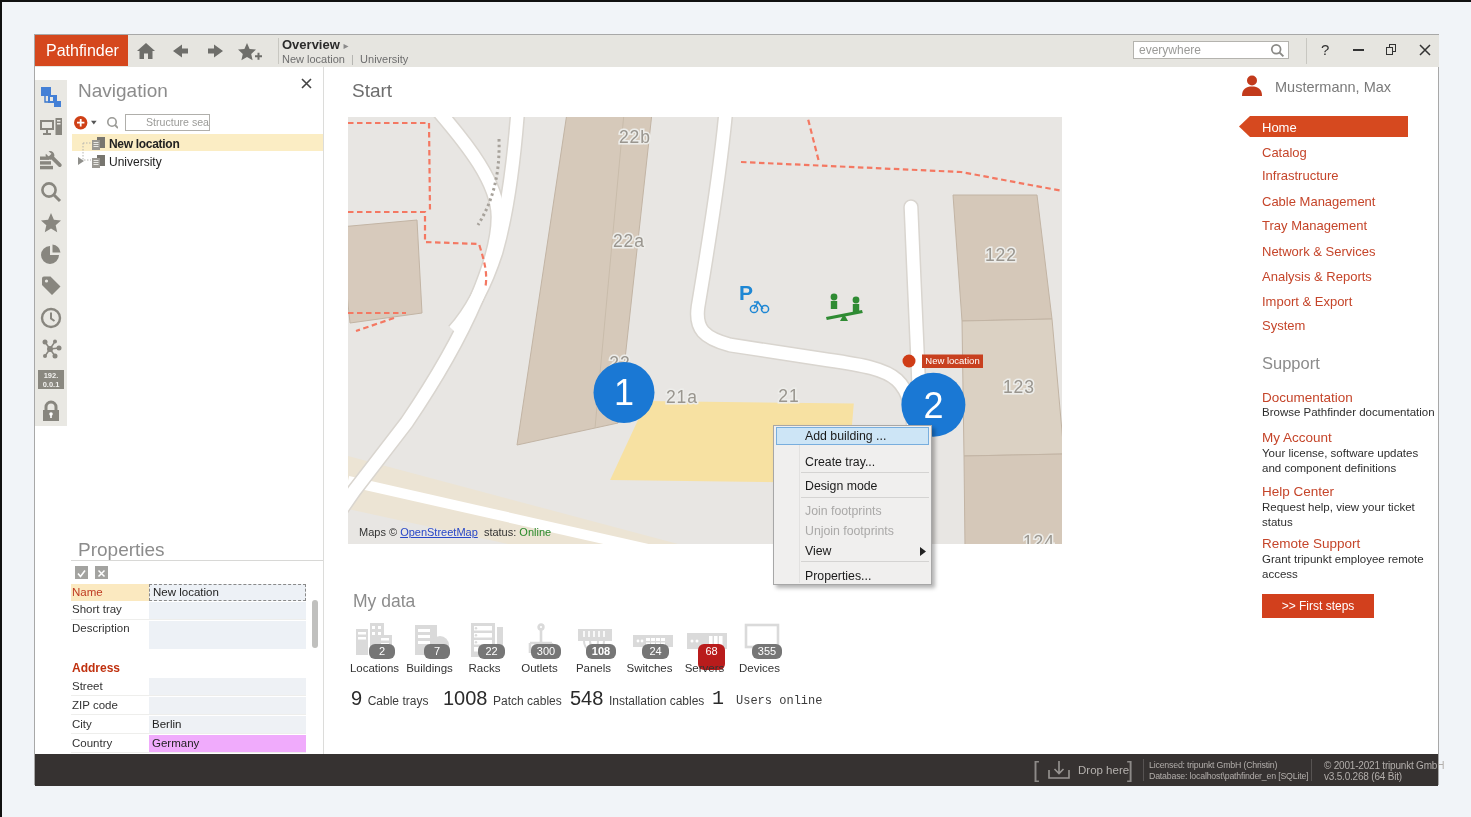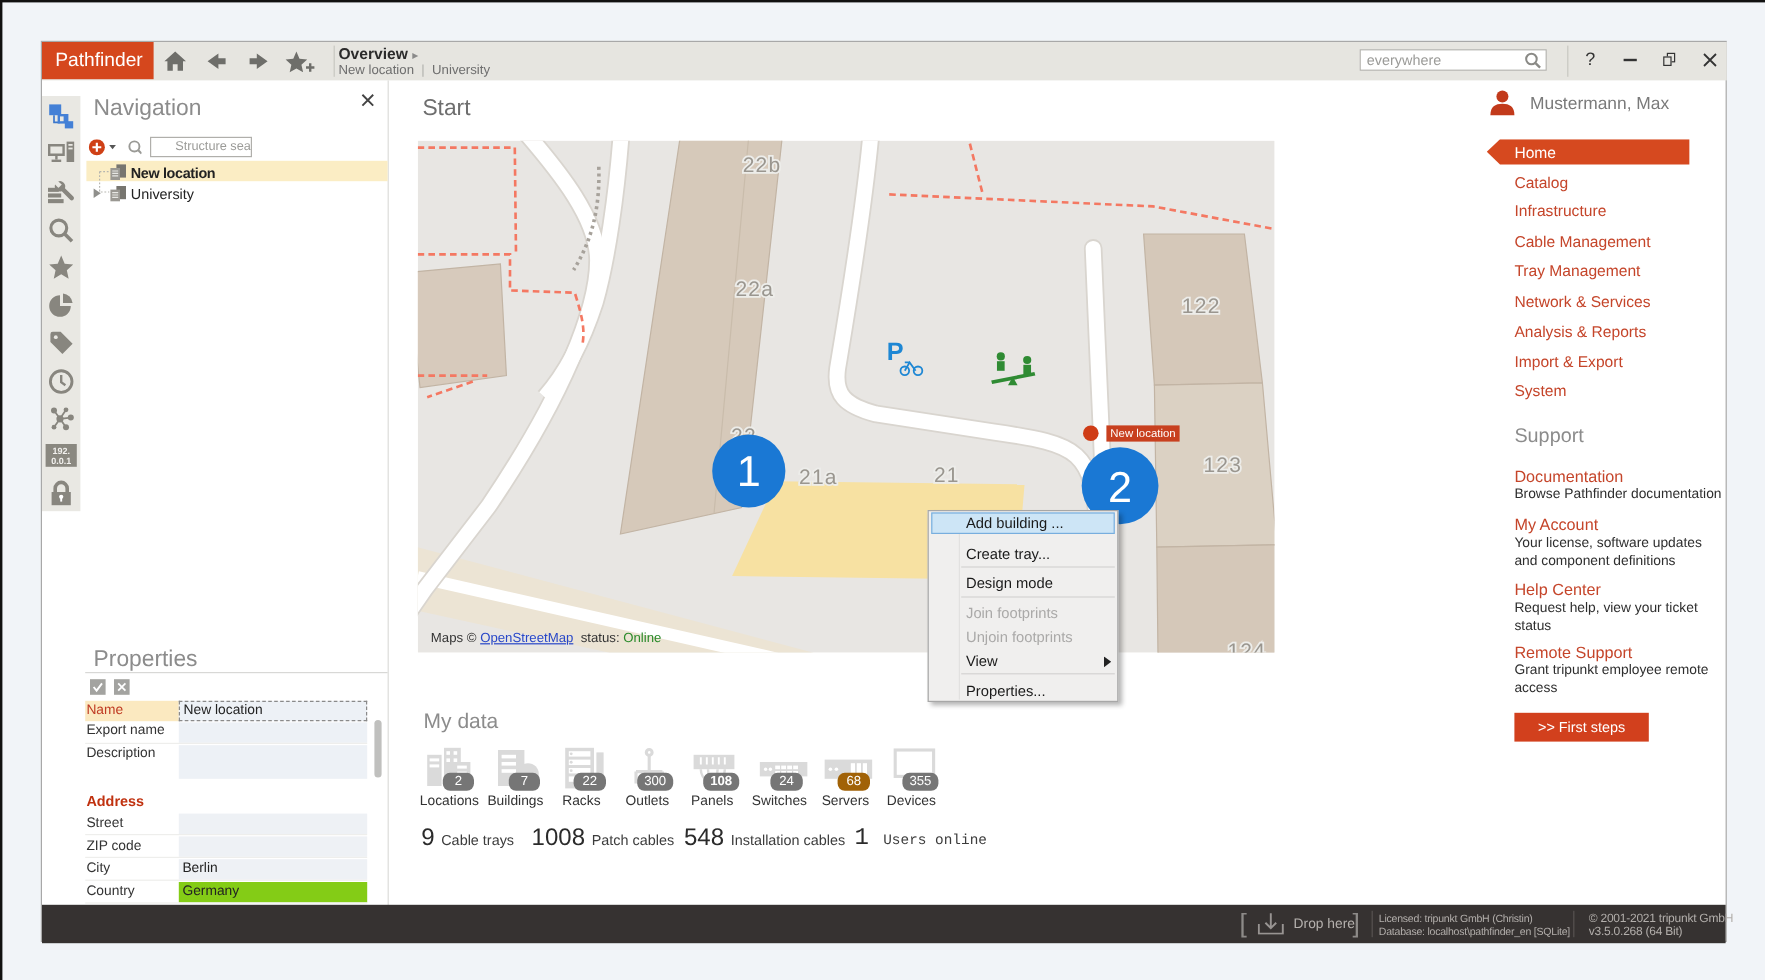--- a/index.html
+++ b/index.html
@@ -164,34 +164,34 @@
 <div class="a" style="left:36px;top:525px;width:252px;height:1px;background:#d8d8d6"></div>
 <div class="a" style="left:40px;top:531px;width:13px;height:13px;background:#a3a3a0;"><svg width="13" height="13" viewBox="0 0 13 13">
           <path d="M3,6.5 L5.5,9.5 L10,3.5" fill="none" stroke="#fff" stroke-width="1.6"></path>
         </svg></div>
 <div class="a" style="left:60px;top:531px;width:13px;height:13px;background:#a3a3a0;"><svg width="13" height="13" viewBox="0 0 13 13">
           <path d="M3.5,3.5 L9.5,9.5 M9.5,3.5 L3.5,9.5" stroke="#fff" stroke-width="1.5"></path>
         </svg></div>
 
 <div class="a" style="left:36px;top:549px;width:78px;height:16.5px;background:#fbe9c0;color:#bf3a22;font-size:11.5px;line-height:16px;padding-left:1px;">Name</div>
 <div class="a" style="left:114px;top:549px;width:157px;height:16.5px;background:#edf1f6;border:1px dashed #8a8a8a;font-size:11.5px;color:#222;line-height:14.5px;padding-left:3px;">New location</div>
-<div class="a" style="left:37px;top:568px;font-size:11.5px;color:#333;">Export name</div>
+<div class="a" style="left:37px;top:568px;font-size:11.5px;color:#333;">Short tray</div>
 <div class="a" style="left:114px;top:567px;width:157px;height:17px;background:#edf1f6;"></div>
 <div class="a" style="left:37px;top:587px;font-size:11.5px;color:#333;">Description</div>
 <div class="a" style="left:114px;top:586px;width:157px;height:28px;background:#edf1f6;"></div>
 <div class="a" style="left:36px;top:584px;width:235px;height:1px;background:#eeeeec"></div>
 <div class="a" style="left:37px;top:626px;font-size:12px;font-weight:bold;color:#c0310f;">Address</div>
 <div class="a" style="left:37px;top:645px;font-size:11.5px;color:#333;">Street</div>
 <div class="a" style="left:114px;top:643px;width:157px;height:17px;background:#eef1f5;"></div>
 <div class="a" style="left:37px;top:664px;font-size:11.5px;color:#333;">ZIP code</div>
 <div class="a" style="left:114px;top:662px;width:157px;height:17px;background:#eef1f5;"></div>
 <div class="a" style="left:37px;top:683px;font-size:11.5px;color:#333;">City</div>
 <div class="a" style="left:114px;top:681px;width:157px;height:17px;background:#eef1f5;font-size:11.5px;color:#222;line-height:17px;padding-left:3px;">Berlin</div>
 <div class="a" style="left:37px;top:702px;font-size:11.5px;color:#333;">Country</div>
-<div class="a" style="left:114px;top:700px;width:157px;height:17px;background:#84cc16;font-size:11.5px;color:#222;line-height:17px;padding-left:3px;">Germany</div>
+<div class="a" style="left:114px;top:700px;width:157px;height:17px;background:#f0abfc;font-size:11.5px;color:#222;line-height:17px;padding-left:3px;">Germany</div>
 <g>
 <div class="a" style="left:36px;top:660px;width:235px;height:1px;background:#eeeeec"></div>
 <div class="a" style="left:36px;top:679px;width:235px;height:1px;background:#eeeeec"></div>
 <div class="a" style="left:36px;top:698px;width:235px;height:1px;background:#eeeeec"></div>
 <div class="a" style="left:36px;top:717px;width:235px;height:1px;background:#eeeeec"></div>
 <div class="a" style="left:277px;top:565px;width:6px;height:48px;background:#c0c0be;border-radius:3px;"></div>
 
 <div class="a" style="left:317px;top:45px;font-size:19px;color:#6e6e6e;">Start</div>
 <div class="a" style="left:313px;top:82px;width:714px;height:427px;overflow:hidden;">
 <svg width="883" height="427" viewBox="0 0 883 427">
@@ -404,21 +404,21 @@
             <rect x="3" y="2" width="32" height="22"></rect>
             <path d="M19,24 V30 M10,31 H28"></path>
           </g>
 </svg>
 <div class="a" style="left:334px;top:609px;width:26px;height:15px;background:#767676;border-radius:6px;color:#fff;font-size:11px;text-align:center;line-height:15px;">2</div>
 <div class="a" style="left:389px;top:609px;width:26px;height:15px;background:#767676;border-radius:6px;color:#fff;font-size:11px;text-align:center;line-height:15px;">7</div>
 <div class="a" style="left:443px;top:609px;width:27px;height:15px;background:#767676;border-radius:6px;color:#fff;font-size:11px;text-align:center;line-height:15px;">22</div>
 <div class="a" style="left:496px;top:609px;width:30px;height:15px;background:#767676;border-radius:6px;color:#fff;font-size:11px;text-align:center;line-height:15px;">300</div>
 <div class="a" style="left:551px;top:609px;width:30px;height:15px;background:#767676;border-radius:6px;color:#fff;font-size:11px;text-align:center;line-height:15px;font-weight:bold;">108</div>
 <div class="a" style="left:607px;top:609px;width:27px;height:15px;background:#767676;border-radius:6px;color:#fff;font-size:11px;text-align:center;line-height:15px;">24</div>
-<div class="a" style="left:663px;top:609px;width:27px;height:15px;background:#a16207;border-radius:6px;color:#fff;font-size:11px;text-align:center;line-height:15px;">68</div>
+<div class="a" style="left:663px;top:609px;width:27px;height:26px;background:#b91c1c;border-radius:6px;color:#fff;font-size:11px;text-align:center;line-height:15px;">68</div>
 <div class="a" style="left:717px;top:609px;width:30px;height:15px;background:#767676;border-radius:6px;color:#fff;font-size:11px;text-align:center;line-height:15px;">355</div>
 <div class="a" style="left:309px;top:627px;width:61px;text-align:center;font-size:11.5px;color:#333;">Locations</div>
 <div class="a" style="left:364px;top:627px;width:61px;text-align:center;font-size:11.5px;color:#333;">Buildings</div>
 <div class="a" style="left:419px;top:627px;width:61px;text-align:center;font-size:11.5px;color:#333;">Racks</div>
 <div class="a" style="left:474px;top:627px;width:61px;text-align:center;font-size:11.5px;color:#333;">Outlets</div>
 <div class="a" style="left:528px;top:627px;width:61px;text-align:center;font-size:11.5px;color:#333;">Panels</div>
 <div class="a" style="left:584px;top:627px;width:61px;text-align:center;font-size:11.5px;color:#333;">Switches</div>
 <div class="a" style="left:639px;top:627px;width:61px;text-align:center;font-size:11.5px;color:#333;">Servers</div>
 <div class="a" style="left:694px;top:627px;width:61px;text-align:center;font-size:11.5px;color:#333;">Devices</div>
 <div class="a" style="left:316px;top:652px;font-size:20px;color:#2b2b2b;">9 <span style="font-size:12px;color:#3c3c3c;">Cable trays</span></div>

